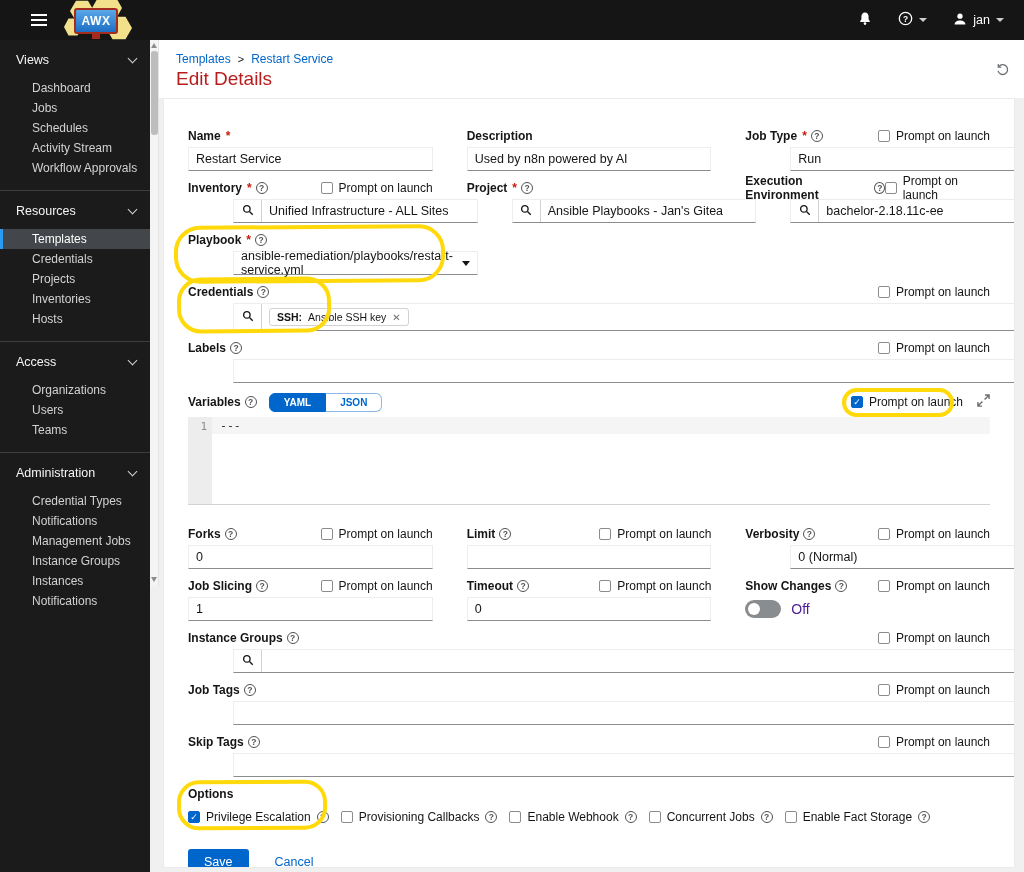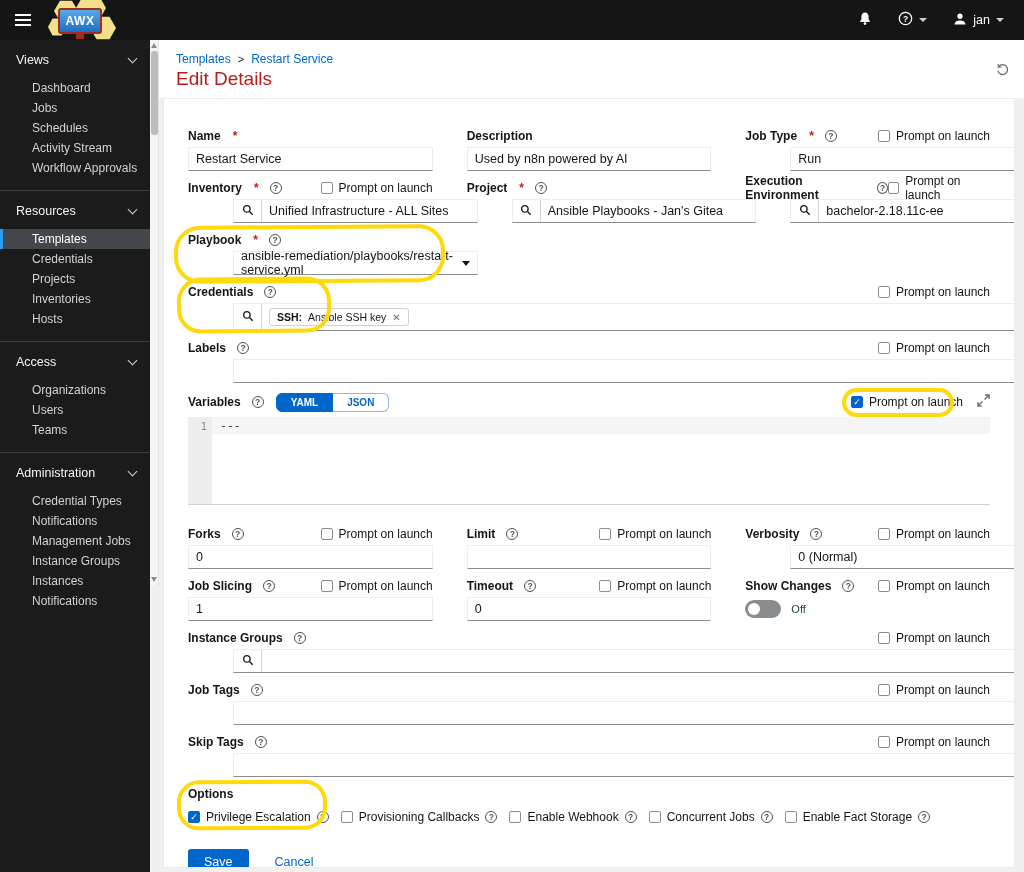--- a/index.html
+++ b/index.html
@@ -1,21 +1,21 @@
 <!DOCTYPE html>
 <html><head>
 <meta charset="utf-8">
 <style>
   * { margin:0; padding:0; box-sizing:border-box; }
   html,body { width:1024px; height:872px; overflow:hidden; background:#fff;
               font-family:"Liberation Sans","DejaVu Sans",sans-serif; }
 
   
   .navbar { position:absolute; left:0; top:0; width:1024px; height:40px; background:#151515;
-            display:flex; align-items:center; z-index:20; }
+            display:flex; align-items:center; z-index:20;padding-left:16px; }
   .hamburger { width:46px; height:40px; display:flex; flex-direction:column; gap:3px;
                align-items:center; justify-content:center; cursor:pointer; }
   .hamburger span { width:16px; height:2px; background:#fff; }
   .logo { position:relative; width:70px; height:40px; }
   .hex { position:absolute; background:#f2e08a; clip-path:polygon(25% 3%,75% 3%,100% 50%,75% 97%,25% 97%,0 50%); }
   .hex1 { left:8px; top:0px; width:24px; height:22px; }
   .hex2 { left:30px; top:-6px; width:30px; height:28px; }
   .hex3 { left:44px; top:16px; width:26px; height:24px; }
   .hex4 { left:2px; top:18px; width:18px; height:18px; }
   .monitor { position:absolute; left:12px; top:8px; width:44px; height:26px; background:linear-gradient(#5aa7e8,#1d6fc4);
@@ -53,21 +53,21 @@
   .crumb-sep { color:#151515; font-size:11px; }
   .page-title { position:absolute; left:17px; top:28px; font-size:19px; font-weight:normal; color:#b91c1c;text-align:center; }
   .history-btn { position:absolute; right:14px; top:22px; background:none; border:none; cursor:pointer; }
 
   .card { position:absolute; left:13px; top:58px; right:9px; bottom:4px; background:#fff;
           border:1px solid #ebebeb; padding:30px 24px 10px 24px; overflow:hidden; }
   .form-grid { display:grid; grid-template-columns:1fr 1fr 1fr; column-gap:34px; row-gap:10px; }
   .span-all { grid-column:1 / -1; }
 
   .field-head { display:flex; align-items:center; justify-content:space-between; height:14px; margin-bottom:4px; }
-  .lbl { font-size:12px; font-weight:bold; color:#151515; display:flex; align-items:center; gap:11px; }
+  .lbl { font-size:12px; font-weight:bold; color:#151515; display:flex; align-items:center; gap:4px; }
   .req::after { content:"*"; color:#c9190b; font-size:12px; margin-left:1px; }
   .help { display:inline-block; width:12px; height:12px; border:1px solid #4f5255; border-radius:50%;
           font-size:8.5px; line-height:10px; text-align:center; color:#4f5255; font-weight:bold; }
   .help::after { content:"?"; }
 
   .prompt { display:flex; align-items:center; gap:6px; font-size:12px; color:#151515; cursor:pointer; }
   .cb { width:12px; height:12px; border:1px solid #8a8d90; background:#fff; border-radius:2px;
         display:inline-flex; align-items:center; justify-content:center; }
   .cb.checked { background:#0066cc; border-color:#0066cc; }
   .cb.checked::after { content:"✓"; color:#fff; font-size:9px; line-height:9px; }
@@ -98,21 +98,21 @@
   .gutter { width:24px; background:#ededed; color:#8a8d90; font-family:"DejaVu Sans Mono",monospace;
             font-size:11px; text-align:right; padding:3px 5px 0 0; }
   .code { flex:1; background:#fff; }
   .codeline { height:17px; background:#f5f5f5; font-family:"DejaVu Sans Mono",monospace;
               font-size:11.5px; color:#3c3f42; padding:2px 8px 0 8px; }
 
   
   .switch-row { display:flex; align-items:center; gap:10px; height:24px; }
   .switch { width:36px; height:18px; border-radius:9px; background:#8a8d90; position:relative; cursor:pointer; }
   .knob { position:absolute; left:3px; top:3px; width:12px; height:12px; border-radius:50%; background:#fff; }
-  .switch-state { font-size:11px; color:#14532d;text-align:right; }
+  .switch-state { font-size:14px; color:#4c1d95;text-align:right; }
 
   
   .options-title { font-size:12px; font-weight:bold; color:#151515; height:14px; }
   .options-row { display:flex; align-items:center; gap:12px; margin-top:8px; height:16px; }
   .opt { display:flex; align-items:center; gap:6px; font-size:12px; color:#151515; cursor:pointer; }
 
   
   .actions { display:flex; align-items:center; gap:26px; margin-top:14px; }
   .btn-save { background:#0066cc; color:#fff; border:none; border-radius:3px; font-size:12.5px;
               padding:6px 16px; cursor:pointer; font-family:inherit; }

